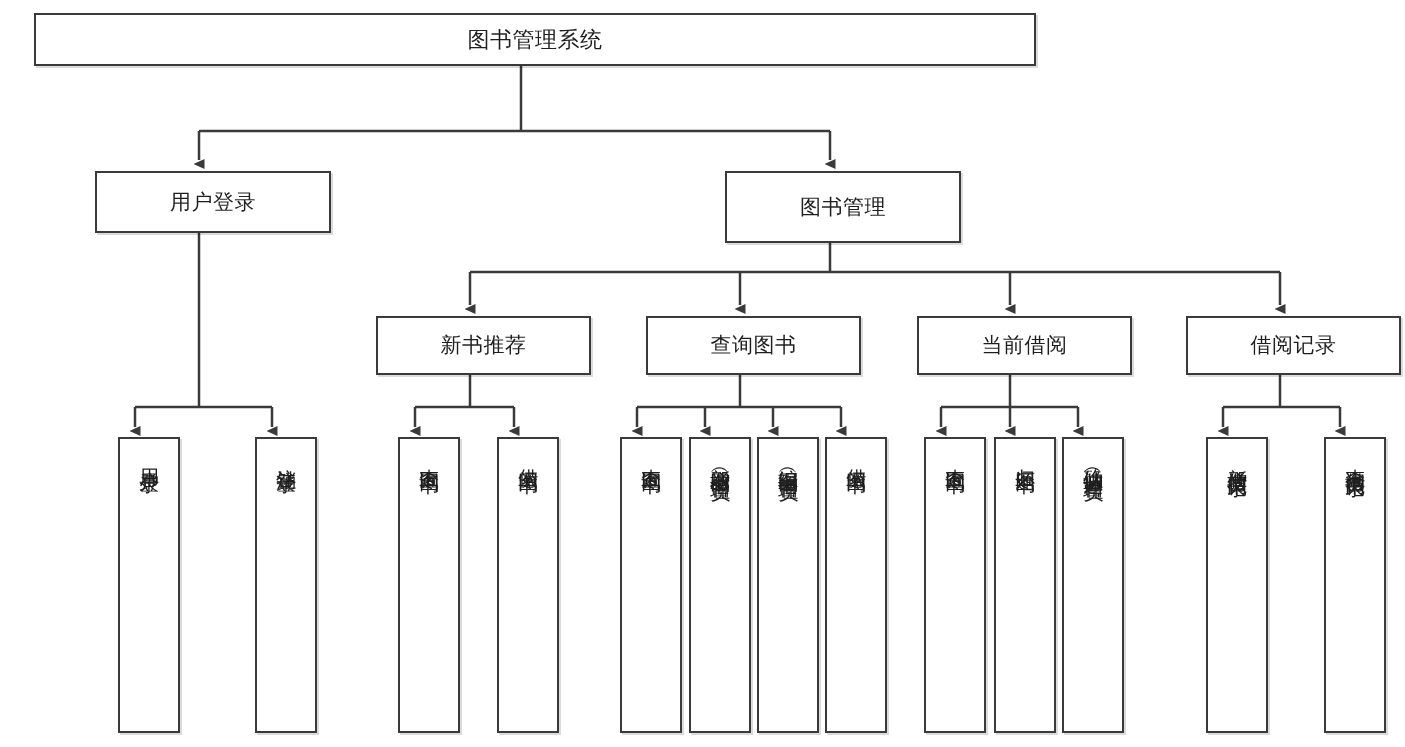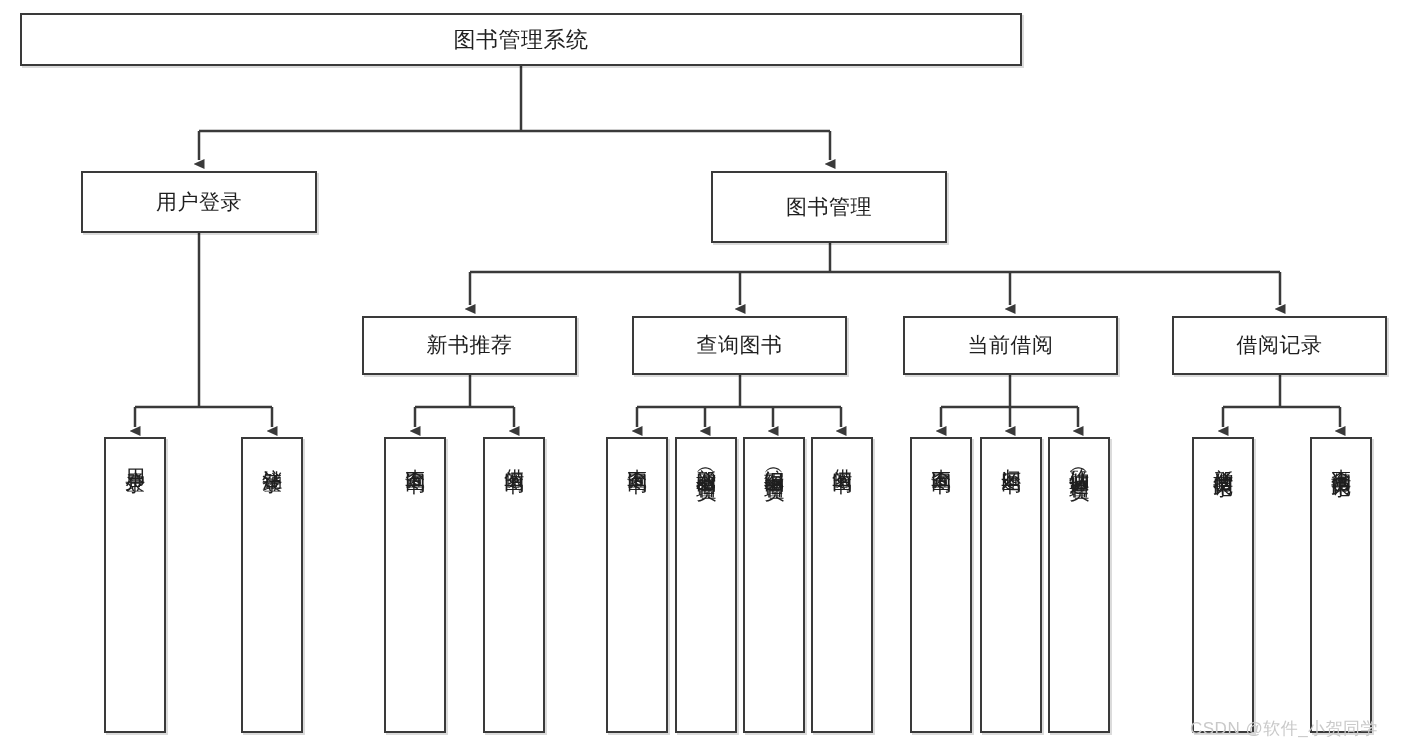--- a/index.html
+++ b/index.html
@@ -25,20 +25,21 @@
   }
   .node {
     position: absolute;
     box-sizing: border-box;
     background: #ffffff;
     border: 2.5px solid #3a3a3a;
     display: flex;
     align-items: center;
     justify-content: center;
     box-shadow: 2px 2px 0 rgba(0,0,0,0.14);
+    margin-left: 14px;
   }
   .node .label {
     color: #1f1f1f;
     font-size: 21px;
     line-height: 1.18;
     letter-spacing: 0.5px;
     white-space: nowrap;
   }
   .node.vertical {
     align-items: flex-start;
@@ -178,15 +179,14 @@
     <span class="label">确认归还（管理员）</span>
   </div>
 
   <div class="node vertical" style="left:1192px; top:437px; width:62px; height:296px;">
     <span class="label">新增借阅记录</span>
   </div>
   <div class="node vertical" style="left:1310px; top:437px; width:62px; height:296px;">
     <span class="label">查询借阅记录</span>
   </div>
 
-  <div class="watermark" style="left:1190px; top:717px;">CSDN @软件_小贺同学</div>
 
 </div>
 
 </body></html>

